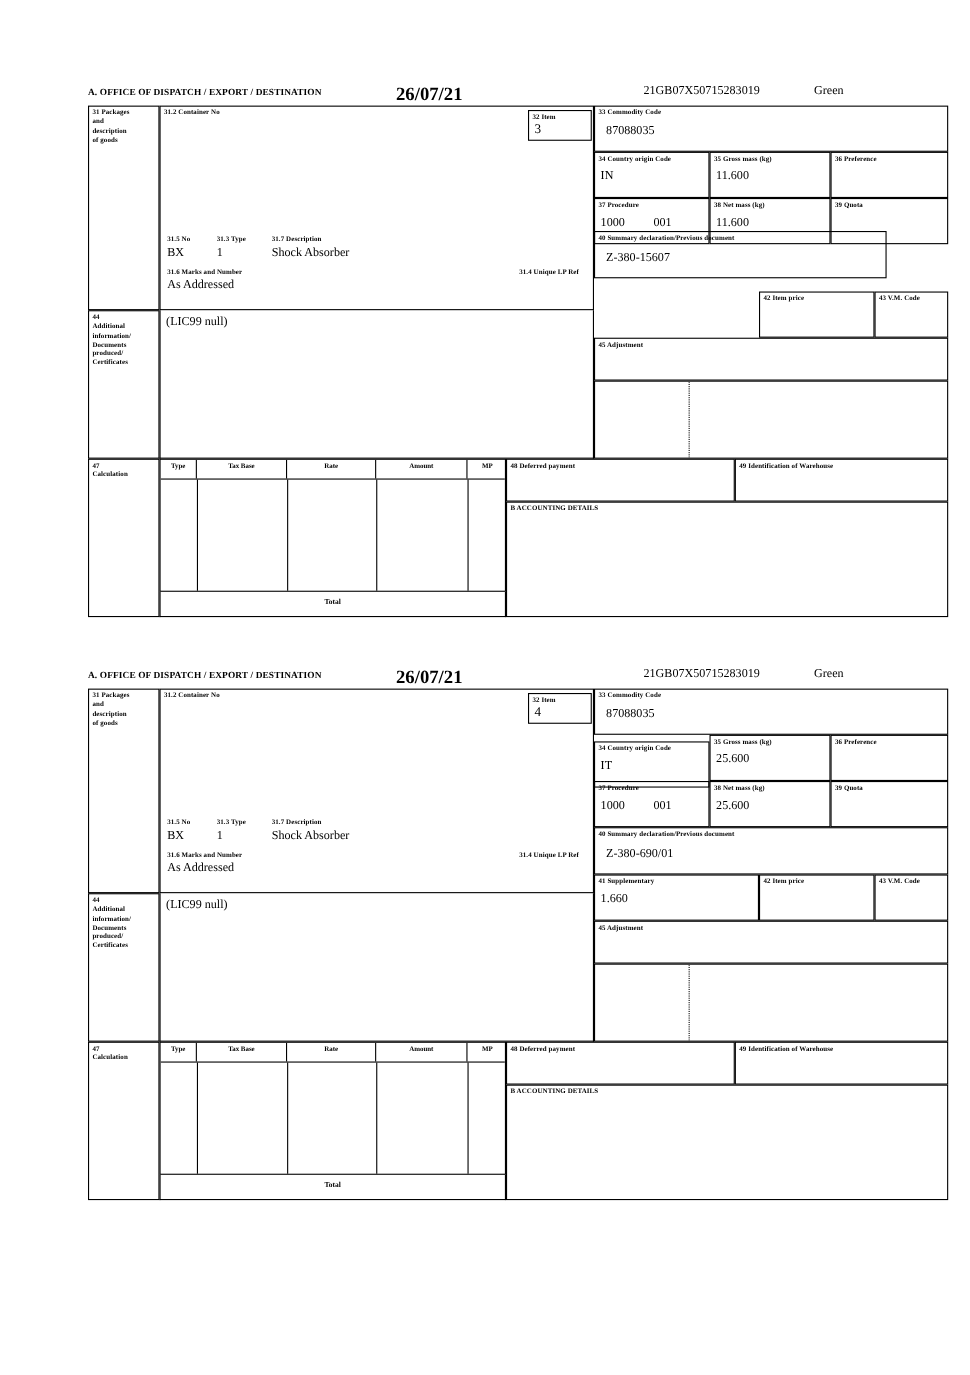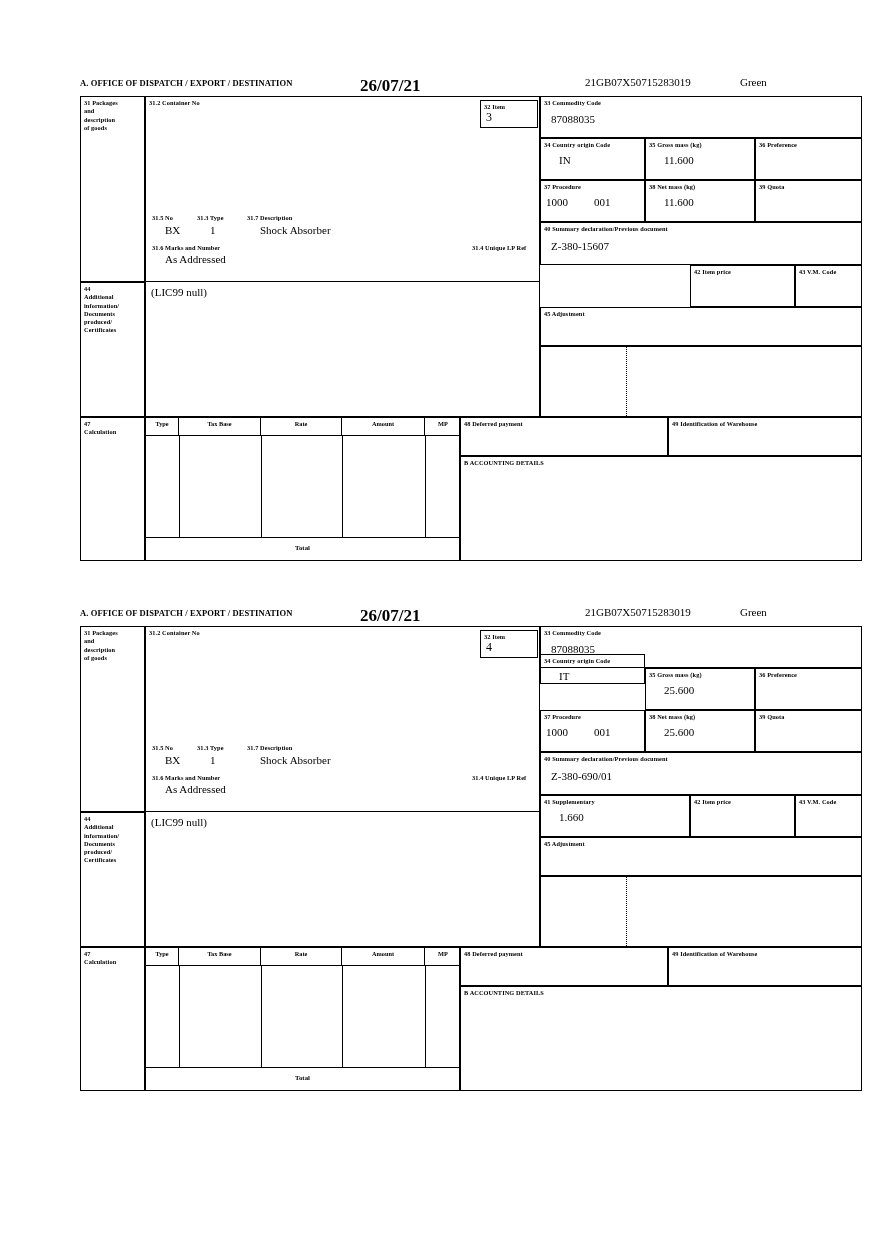--- a/index.html
+++ b/index.html
@@ -72,21 +72,21 @@
   }
   .lbl {
     font-size: 6.3px;
     font-weight: bold;
     line-height: 1.32;
     padding: 2px 0 0 3px;
     letter-spacing: 0.1px;
   }
   .val {
     font-size: 11px;
-    padding-left: 18px;
+    padding-left: 5px;
     line-height: 1.1;
   }
 
   .grid-body {
     position: relative;
     width: 782px;
   }
 
   .dotted-v {
     position: absolute;
@@ -185,21 +185,21 @@
       </div>
       <div class="box" style="left:565px;top:84px;width:110px;height:42px;">
         <div class="lbl">38 Net mass (kg)</div>
         <div class="val" style="padding-top:5px;">11.600</div>
       </div>
       <div class="box" style="left:675px;top:84px;width:107px;height:42px;">
         <div class="lbl">39 Quota</div>
         <div class="val" style="padding-top:5px;"></div>
       </div>
 
-      <div class="box" style="left:460px;top:126px;width:322px;height:43px;">
+      <div class="box" style="left:460px;top:114px;width:266px;height:43px;">
         <div class="lbl">40 Summary declaration/Previous document</div>
         <div class="val" style="padding-top:7px;padding-left:10px;">Z-380-15607</div>
       </div>
 
       <div class="box" style="left:610px;top:169px;width:105px;height:42px;">
         <div class="lbl">42 Item price</div>
         <div class="val" style="padding-top:5px;"></div>
       </div>
       <div class="box" style="left:715px;top:169px;width:67px;height:42px;">
         <div class="lbl">43 V.M. Code</div>
@@ -324,21 +324,21 @@
       <div class="box" style="left:400px;top:4px;width:58px;height:28px;">
         <div class="lbl">32 Item</div>
         <div class="val" style="font-size:12px;padding-left:5px;">4</div>
       </div>
 
       <div class="box" style="left:460px;top:0;width:322px;height:42px;">
         <div class="lbl">33 Commodity Code</div>
         <div class="val" style="padding-top:6px;padding-left:10px;">87088035</div>
       </div>
 
-      <div class="box" style="left:460px;top:28px;width:105px;height:30px;">
+      <div class="box" style="left:460px;top:48px;width:105px;height:42px;">
         <div class="lbl">34 Country origin Code</div>
         <div class="val" style="padding-top:5px;">IT</div>
       </div>
       <div class="box" style="left:565px;top:42px;width:110px;height:42px;">
         <div class="lbl">35 Gross mass (kg)</div>
         <div class="val" style="padding-top:5px;">25.600</div>
       </div>
       <div class="box" style="left:675px;top:42px;width:107px;height:42px;">
         <div class="lbl">36 Preference</div>
         <div class="val" style="padding-top:5px;"></div>

